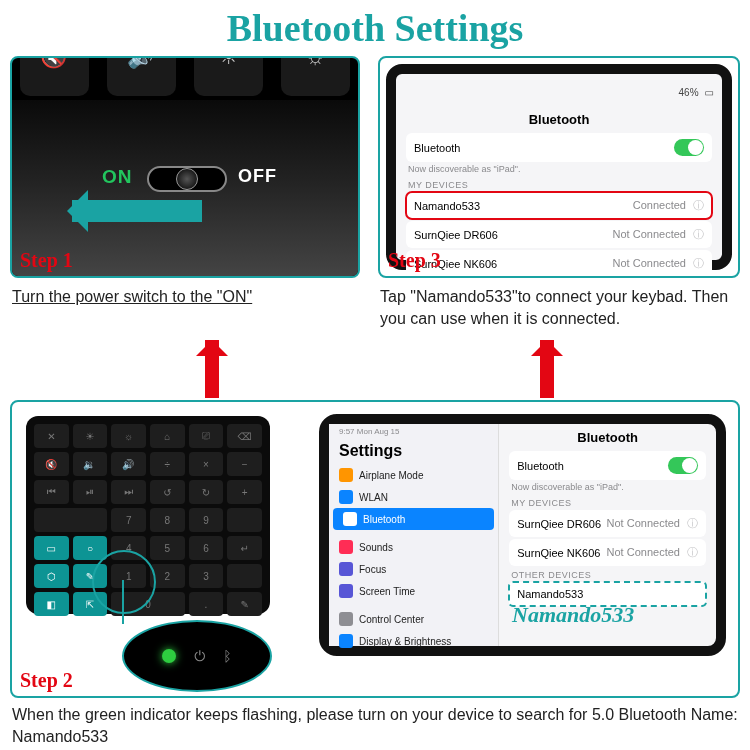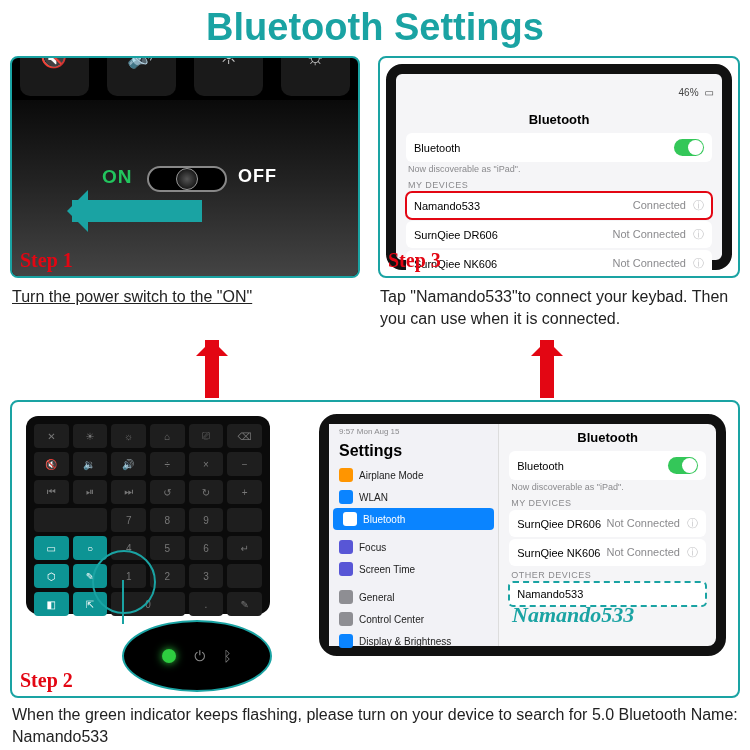--- a/index.html
+++ b/index.html
@@ -9,21 +9,21 @@
     background: #fff;
     font-family: Arial, Helvetica, sans-serif;
     position: relative;
     overflow: hidden;
   }
   .title {
     text-align: center;
     font-size: 38px;
     font-weight: bold;
     color: #1aa3a3;
-    font-family: Liberation Sans, sans-serif;
+    font-family: Liberation Serif, serif;
     padding: 6px 0 2px 0;
   }
   .panel {
     position: absolute;
     border: 2px solid #1aa3a3;
     border-radius: 8px;
     background: #fff;
     overflow: hidden;
   }
   .step-label {
@@ -230,32 +230,32 @@
       <div class="sb-row">
           <span class="sb-ic" style="background:#0a84ff"></span>
           <span>WLAN</span>
         </div>
       <div class="sb-row active">
           <span class="sb-ic" style="background:#fff"></span>
           <span>Bluetooth</span>
         </div>
       <div style="height:6px"></div>
       <div class="sb-row">
+          <span class="sb-ic" style="background:#ff2d55"></span>
+          <span>Sounds</span>
+        </div>
+      <div class="sb-row">
           <span class="sb-ic" style="background:#5856d6"></span>
           <span>Focus</span>
         </div>
       <div class="sb-row">
           <span class="sb-ic" style="background:#5856d6"></span>
           <span>Screen Time</span>
         </div>
       <div style="height:6px"></div>
-      <div class="sb-row">
-          <span class="sb-ic" style="background:#8e8e93"></span>
-          <span>General</span>
-        </div>
       <div class="sb-row">
           <span class="sb-ic" style="background:#8e8e93"></span>
           <span>Control Center</span>
         </div>
       <div class="sb-row">
           <span class="sb-ic" style="background:#0a84ff"></span>
           <span>Display &amp; Brightness</span>
         </div>
       <div class="sb-row"></div>
 

